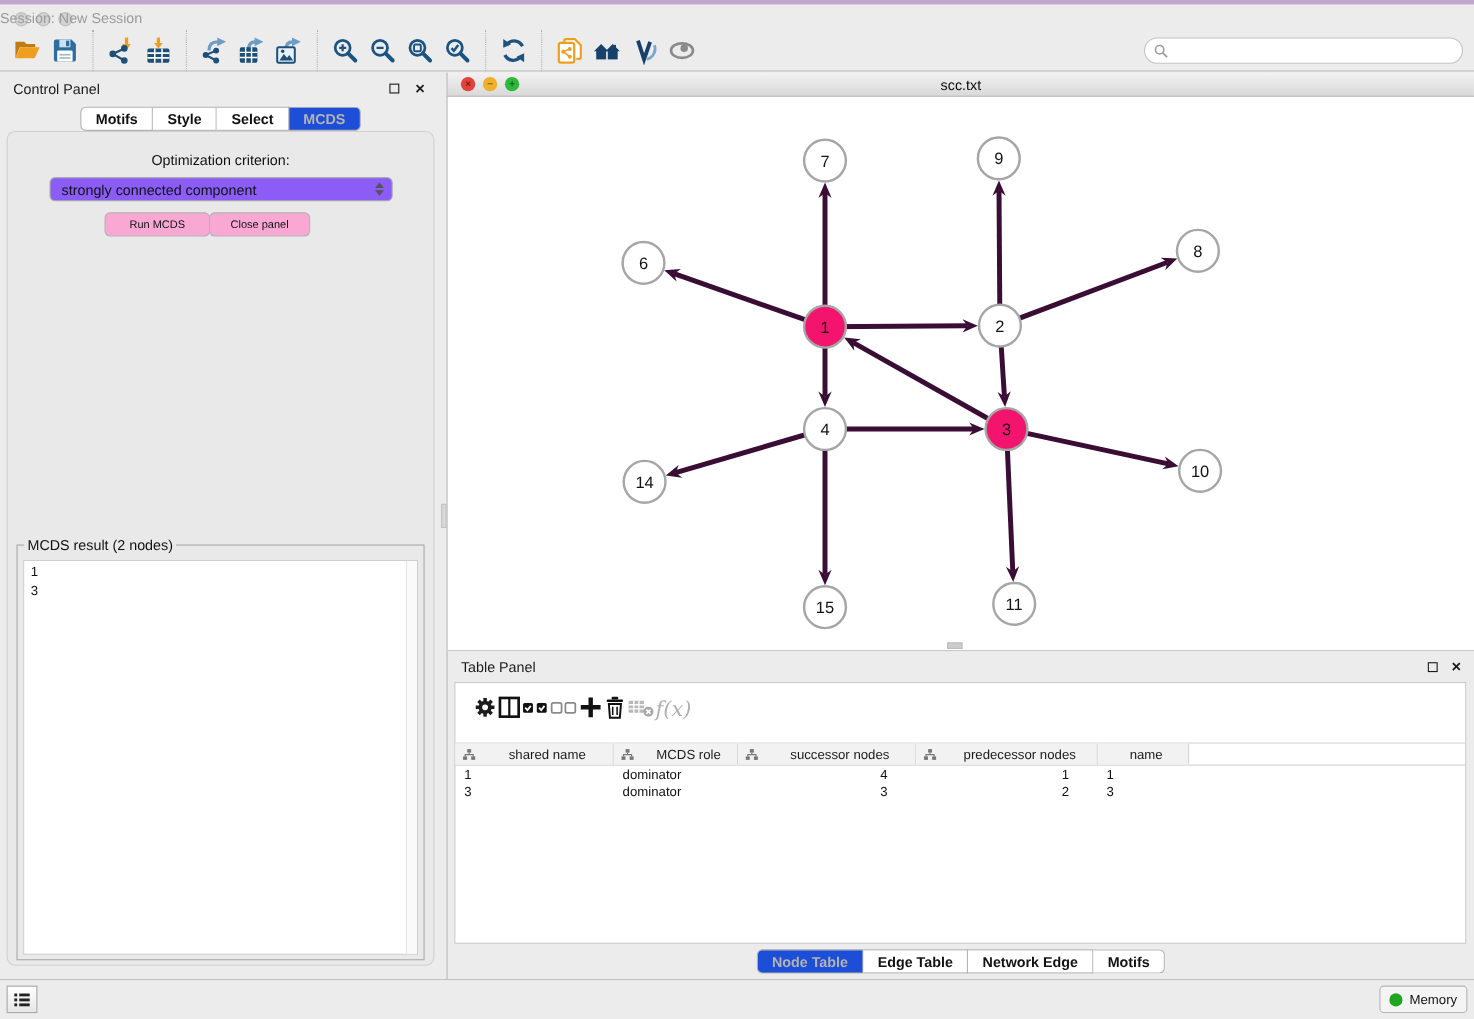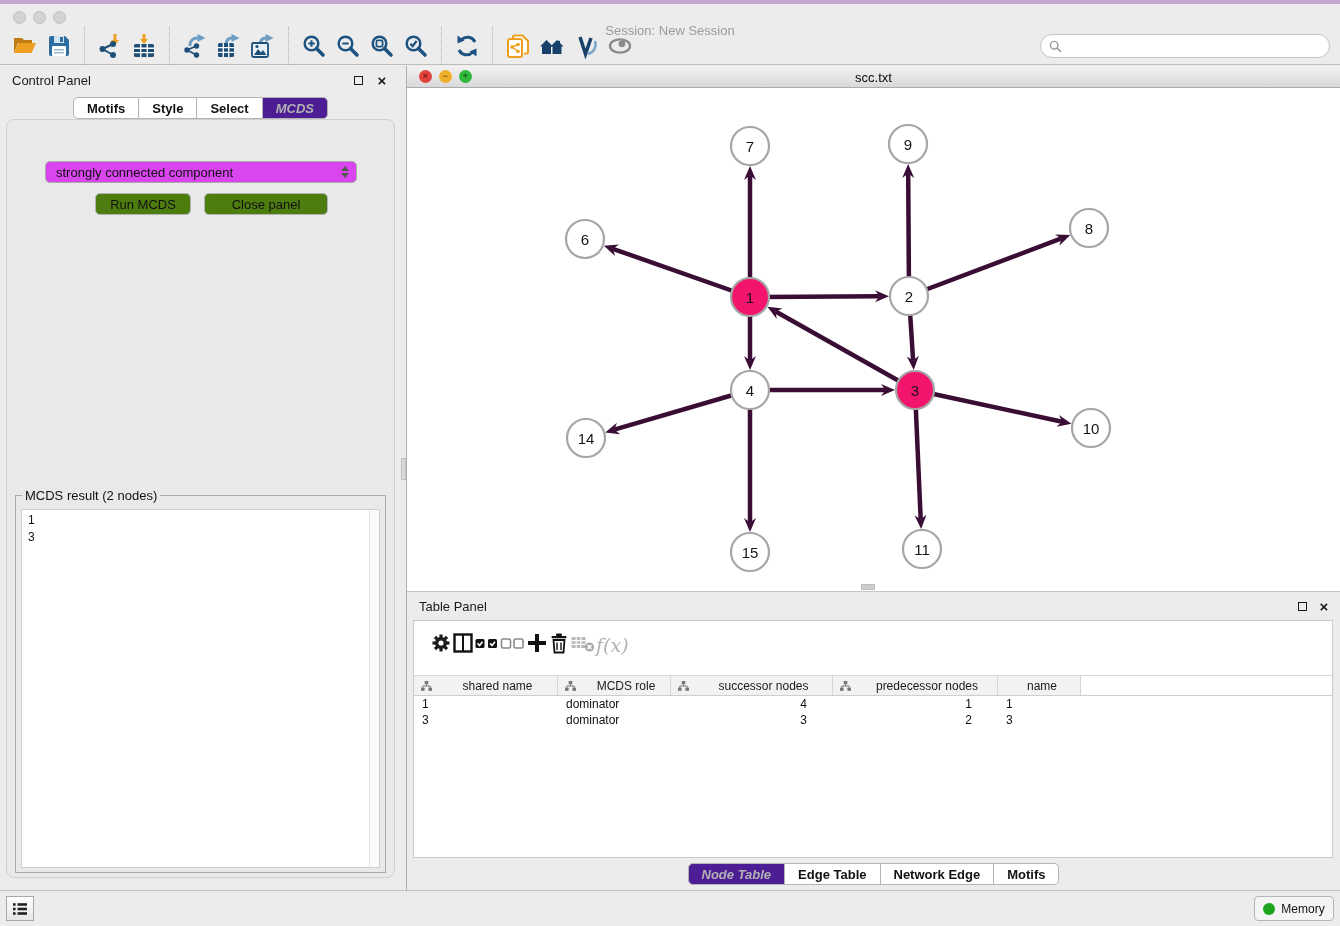--- a/index.html
+++ b/index.html
@@ -3,52 +3,52 @@
 <meta charset="utf-8">
 <style>
   html,body{margin:0;padding:0;width:1340px;height:926px;overflow:hidden;
     font-family:"Liberation Sans","DejaVu Sans",sans-serif;background:#ececec;}
   .abs{position:absolute;}
   
   #top-strip{left:0;top:0;width:1340px;height:4px;background:#c3a6ce;}
   #titlebar{left:0;top:4px;width:1340px;height:24px;}
   .tl{position:absolute;top:7px;width:13px;height:13px;border-radius:50%;
       background:#d3d3d3;border:1px solid #c0c0c0;box-sizing:border-box;}
-  #win-title{position:absolute;left:0;right:0;top:19px;text-align:center;
+  #win-title{position:absolute;left:0;right:0;top:5px;text-align:left;
       font-size:13px;color:#9b9b9b;}
   #toolbar{left:0;top:28px;width:1340px;height:37px;display:flex;align-items:center;
       border-bottom:1px solid #bdbdbd;box-sizing:border-box;padding-left:8px;}
   .tbtn{width:34px;height:30px;display:flex;align-items:center;justify-content:center;flex:0 0 auto;}
   .tdiv{width:0;height:38px;border-left:1px dotted #b3b3b3;margin:0 8px;flex:0 0 auto;}
   #search-box{margin-left:auto;margin-right:10px;width:290px;height:24px;background:#fff;
       border:1px solid #c4c4c4;border-radius:13px;display:flex;align-items:center;padding-left:8px;box-sizing:border-box;}
   #search-box input{border:none;outline:none;flex:1;font-size:13px;background:transparent;margin-left:5px;}
   
   #control-panel{left:0;top:66px;width:401px;height:824px;background:#ececec;}
   .panel-title{position:absolute;left:12px;top:7px;font-size:13px;color:#1a1a1a;}
   .float-glyph{width:9px;height:9px;border:1.6px solid #1a1a1a;display:inline-block;box-sizing:border-box;}
   .close-glyph{font-size:15px;font-weight:700;color:#1a1a1a;line-height:11px;}
   .hdr-btn{position:absolute;top:7px;width:14px;height:14px;display:flex;align-items:center;justify-content:center;}
   .tabs-row{position:absolute;left:0;right:0;display:flex;justify-content:center;}
   .tab{height:22px;line-height:22px;padding:0 13px;font-size:13px;font-weight:600;color:#111;
       background:#fff;border:1px solid #b4b4b4;border-left:none;box-sizing:border-box;}
   .tab:first-child{border-left:1px solid #b4b4b4;border-radius:5px 0 0 5px;}
   .tab:last-child{border-radius:0 5px 5px 0;}
-  .tab.selected{background:#4c1d95;color:#b3b3b3;font-style:italic;}
+  .tab.selected{background:#1d4ed8;color:#b3b3b3;}
   #cp-content{position:absolute;left:6px;right:6px;top:53px;bottom:12px;background:#e9e9e9;
       border:1px solid #cfcfcf;border-radius:8px;}
   #opt-label{position:absolute;left:0;right:0;top:18px;text-align:center;font-size:13px;color:#111;}
-  #criterion-select{position:absolute;left:38px;top:41px;width:312px;height:22px;background:#d946ef;
+  #criterion-select{position:absolute;left:38px;top:41px;width:312px;height:22px;background:#8b5cf6;
       border:1px solid #ababab;border-radius:5px;display:flex;align-items:center;box-sizing:border-box;
       font-size:13px;padding-left:10px;color:#111;}
   .stepper{margin-left:auto;margin-right:7px;display:flex;flex-direction:column;gap:2px;}
   .tri-up{width:0;height:0;border-left:4px solid transparent;border-right:4px solid transparent;border-bottom:5px solid #555;}
   .tri-dn{width:0;height:0;border-left:4px solid transparent;border-right:4px solid transparent;border-top:5px solid #555;}
-  .cp-btn{position:absolute;top:73px;height:22px;background:#4d7c0f;border:1px solid #b3b3b3;border-radius:5px;
-      font-size:13px;color:#111;display:flex;align-items:center;justify-content:center;box-sizing:border-box;}
+  .cp-btn{position:absolute;top:73px;height:22px;background:#f9a8d4;border:1px solid #b3b3b3;border-radius:5px;
+      font-size:10px;color:#111;display:flex;align-items:center;justify-content:center;box-sizing:border-box;}
   #mcds-fieldset{position:absolute;left:8px;top:375px;width:371px;height:378px;border:1px solid #a9a9a9;box-sizing:border-box;}
   #mcds-legend{position:absolute;left:6px;top:-8px;background:#e9e9e9;padding:0 3px;font-size:13px;color:#111;}
   #mcds-list{position:absolute;left:5px;top:13px;right:5px;bottom:4px;background:#fff;border:1px solid #cfcfcf;
       font-size:12px;line-height:17px;padding:2px 6px;white-space:pre-line;color:#111;box-sizing:border-box;}
   #mcds-scroll{position:absolute;right:6px;top:14px;width:9px;bottom:5px;background:#fafafa;border-left:1px solid #e4e4e4;}
   
   #splitter-v{left:401px;top:66px;width:6px;height:824px;background:#ececec;border-right:1px solid #aeaeae;box-sizing:border-box;}
   #splitter-v .grip{position:absolute;left:0px;top:392px;width:5px;height:22px;background:#d9d9d9;border:1px solid #c0c0c0;box-sizing:border-box;}
   
   #network-window{left:407px;top:66px;width:933px;height:526px;}
@@ -244,29 +244,30 @@
   <div class="hdr-btn" style="right:12px">
     <span class="close-glyph">×</span>
   </div>
   <div class="tabs-row" style="top:31px" id="cp-tabs">
       <span class="tab">Motifs</span>
       <span class="tab">Style</span>
       <span class="tab">Select</span>
       <span class="tab selected">MCDS</span>
     </div>
   <div id="cp-content">
+    <div id="opt-label">Optimization criterion:</div>
     <div id="criterion-select">
       <span>strongly connected component</span>
       <span class="stepper">
         <span class="tri-up"></span>
           <span class="tri-dn"></span>
       </span>
     </div>
     <div class="cp-btn" style="left:88px;width:96px">Run MCDS</div>
-    <div class="cp-btn" style="left:197px;width:124px">Close panel</div>
+    <div class="cp-btn" style="left:183px;width:92px">Close panel</div>
     <div id="mcds-fieldset">
       <div id="mcds-legend">MCDS result (2 nodes)</div>
       <div id="mcds-list">1
 3</div>
       <div id="mcds-scroll"></div>
     </div>
   </div>
 </div>
 
 <div class="abs" id="splitter-v">

